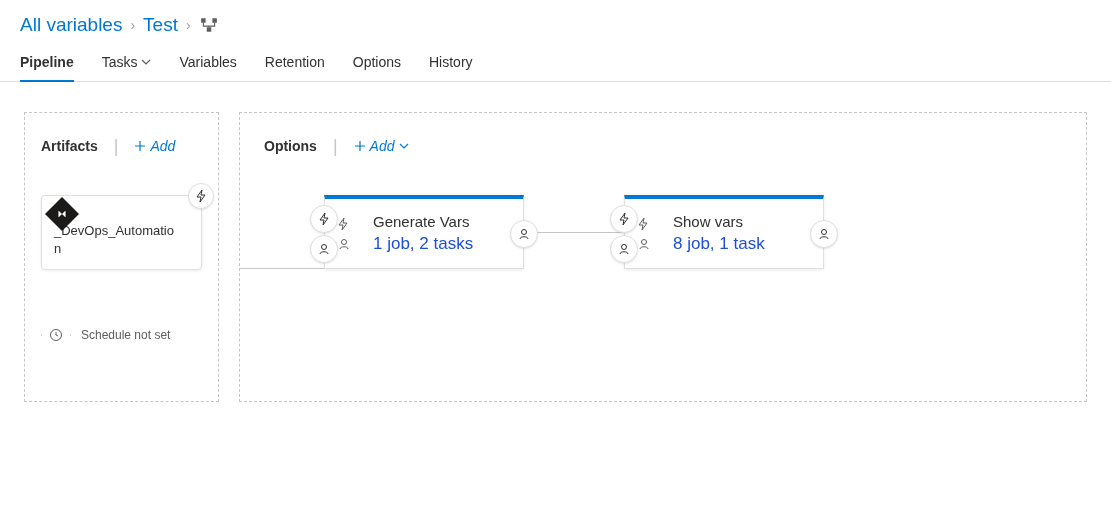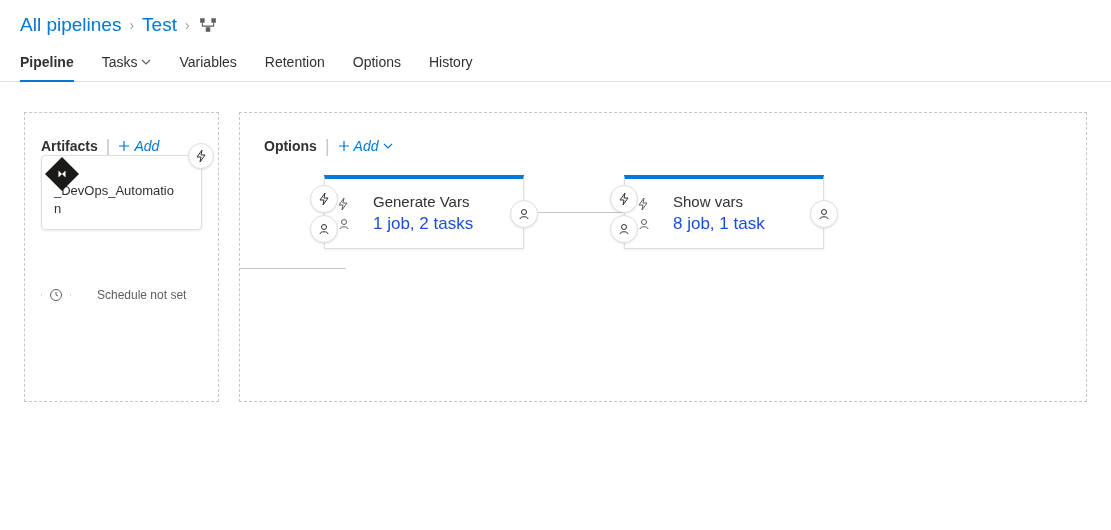--- a/index.html
+++ b/index.html
@@ -59,21 +59,22 @@
       border: 1px dashed #c8c6c4;
       background: #fff;
       position: relative;
     }
     .artifacts-panel { width: 195px; padding: 24px 16px 30px 16px; }
     .stages-panel { flex: 1; padding: 24px 24px 30px 24px; min-height: 290px; }
 
     .panel-header {
       display: flex;
       align-items: center;
-      gap: 8px;
+      gap: 16px;
+      margin-bottom: 40px;
     }
     .panel-title { font-weight: 600; font-size: 14px; }
     .panel-sep { color: #c8c6c4; font-size: 18px; line-height: 1; }
     .add-link {
       color: #0078d4;
       font-size: 14px;
       font-weight: 400;
       cursor: pointer;
       display: flex;
       align-items: center;
@@ -111,21 +112,21 @@
       width: 26px; height: 26px;
       background: #fff;
       border: 1px solid #e1dfdd;
       border-radius: 50%;
       display: flex; align-items: center; justify-content: center;
       font-size: 13px;
       box-shadow: 0 1px 2px rgba(0,0,0,0.1);
     }
 
     
-    .schedule-row { display: flex; align-items: center; gap: 26px; }
+    .schedule-row { display: flex; align-items: center; gap: 10px; }
     .hex-icon {
       width: 30px; height: 30px;
       border: 1px solid #c8c6c4;
       position: relative;
       display: flex; align-items: center; justify-content: center;
       clip-path: polygon(25% 5%, 75% 5%, 100% 50%, 75% 95%, 25% 95%, 0 50%);
       background: #fff;
       font-size: 12px;
     }
     .schedule-text { font-size: 12px; color: #605e5c; line-height: 1.2; }
@@ -192,21 +193,21 @@
       height: 1px;
       background: #c8c6c4;
     }
 
     svg { display: block; }
   </style>
 </head>
 <body>
 
 <div class="breadcrumb">
-  <span class="breadcrumb-link">All pipelines</span>
+  <span class="breadcrumb-link">All variables</span>
   <span class="breadcrumb-sep">›</span>
   <span class="breadcrumb-link">Test</span>
   <span class="breadcrumb-sep">›</span>
   <span class="breadcrumb-icon">
     <svg width="18" height="18" viewBox="0 0 16 16">
         <rect x="1" y="2" width="4" height="4" fill="#605e5c"></rect>
         <rect x="11" y="2" width="4" height="4" fill="#605e5c"></rect>
         <rect x="6" y="10" width="4" height="4" fill="#605e5c"></rect>
         <path d="M3 6 V9 H13 V6 M8 9 V10" stroke="#605e5c" stroke-width="1" fill="none"></path>
       </svg>

